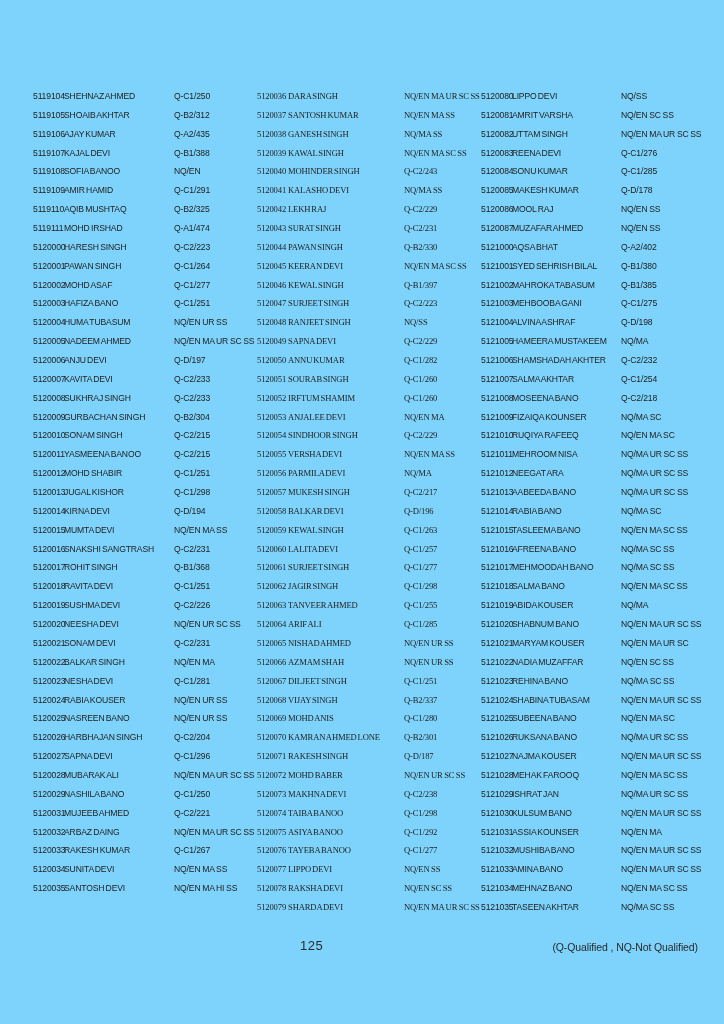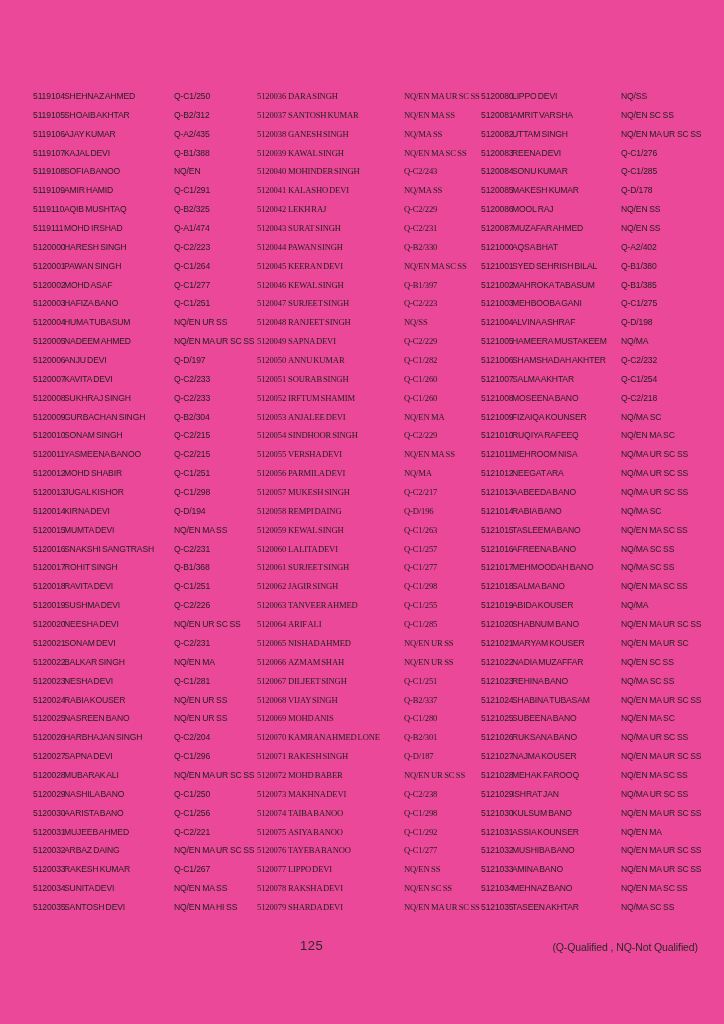--- a/index.html
+++ b/index.html
@@ -5,21 +5,21 @@
   * { margin: 0; padding: 0; box-sizing: border-box; }
   html, body { background: #e8e8e8; }
   body {
     width: 724px; height: 1024px;
     font-family: "Liberation Sans", sans-serif;
     position: relative;
   }
   .page {
     position: absolute; inset: 0;
     width: 724px; height: 1024px;
-    background: #ec4899;
+    background: #7dd3fc;
     overflow: hidden;
     color: #1f1f1f;
   }
   .list-area {
     position: absolute;
     top: 91px; left: 0; right: 0;
     height: 834px;
   }
   .column {
     position: absolute; top: 0; bottom: 0;
@@ -249,25 +249,20 @@
           <span class="cell roll-number">5120028</span>
           <span class="cell candidate-name">MUBARAK ALI</span>
           <span class="cell result-code">NQ/EN MA UR SC SS</span>
         </div>
         <div class="row">
           <span class="cell roll-number">5120029</span>
           <span class="cell candidate-name">NASHILA BANO</span>
           <span class="cell result-code">Q-C1/250</span>
         </div>
         <div class="row">
-          <span class="cell roll-number">5120030</span>
-          <span class="cell candidate-name">AARISTA BANO</span>
-          <span class="cell result-code">Q-C1/256</span>
-        </div>
-        <div class="row">
           <span class="cell roll-number">5120031</span>
           <span class="cell candidate-name">MUJEEB AHMED</span>
           <span class="cell result-code">Q-C2/221</span>
         </div>
         <div class="row">
           <span class="cell roll-number">5120032</span>
           <span class="cell candidate-name">ARBAZ DAING</span>
           <span class="cell result-code">NQ/EN MA UR SC SS</span>
         </div>
         <div class="row">
@@ -392,21 +387,21 @@
           <span class="cell candidate-name">PARMILA DEVI</span>
           <span class="cell result-code">NQ/MA</span>
         </div>
         <div class="row">
           <span class="cell roll-number">5120057</span>
           <span class="cell candidate-name">MUKESH SINGH</span>
           <span class="cell result-code">Q-C2/217</span>
         </div>
         <div class="row">
           <span class="cell roll-number">5120058</span>
-          <span class="cell candidate-name">REMPI DAING</span>
+          <span class="cell candidate-name">BALKAR DEVI</span>
           <span class="cell result-code">Q-D/196</span>
         </div>
         <div class="row">
           <span class="cell roll-number">5120059</span>
           <span class="cell candidate-name">KEWAL SINGH</span>
           <span class="cell result-code">Q-C1/263</span>
         </div>
         <div class="row">
           <span class="cell roll-number">5120060</span>
           <span class="cell candidate-name">LALITA DEVI</span>

